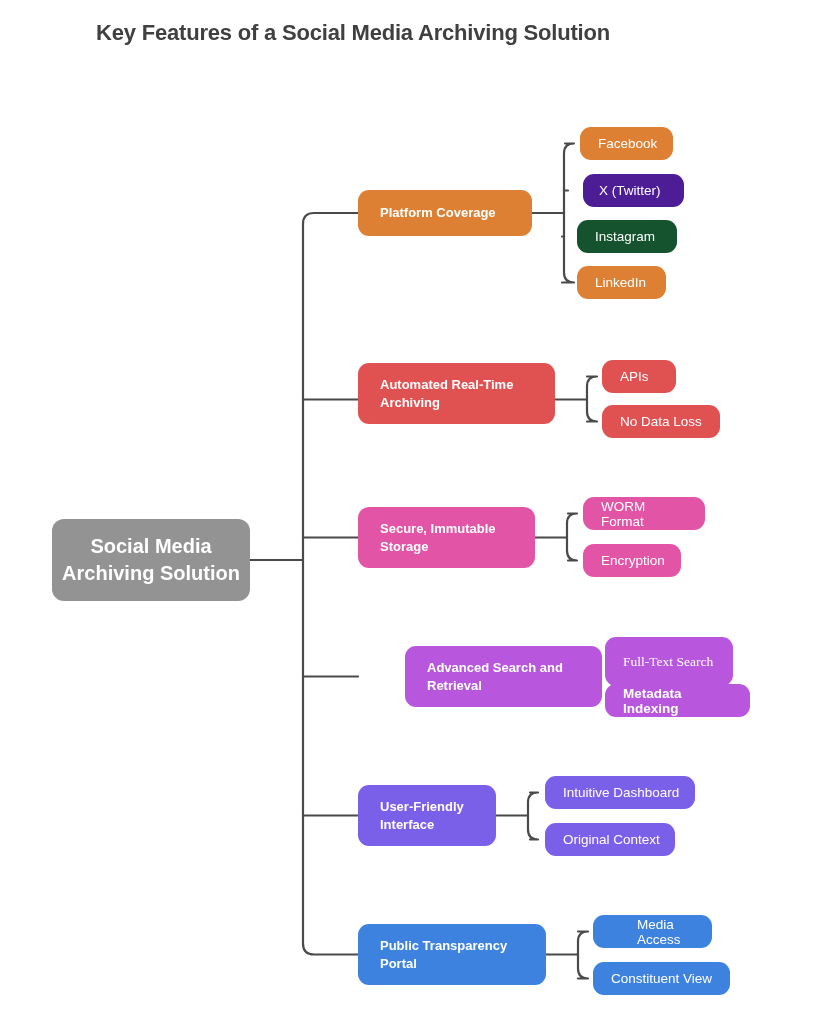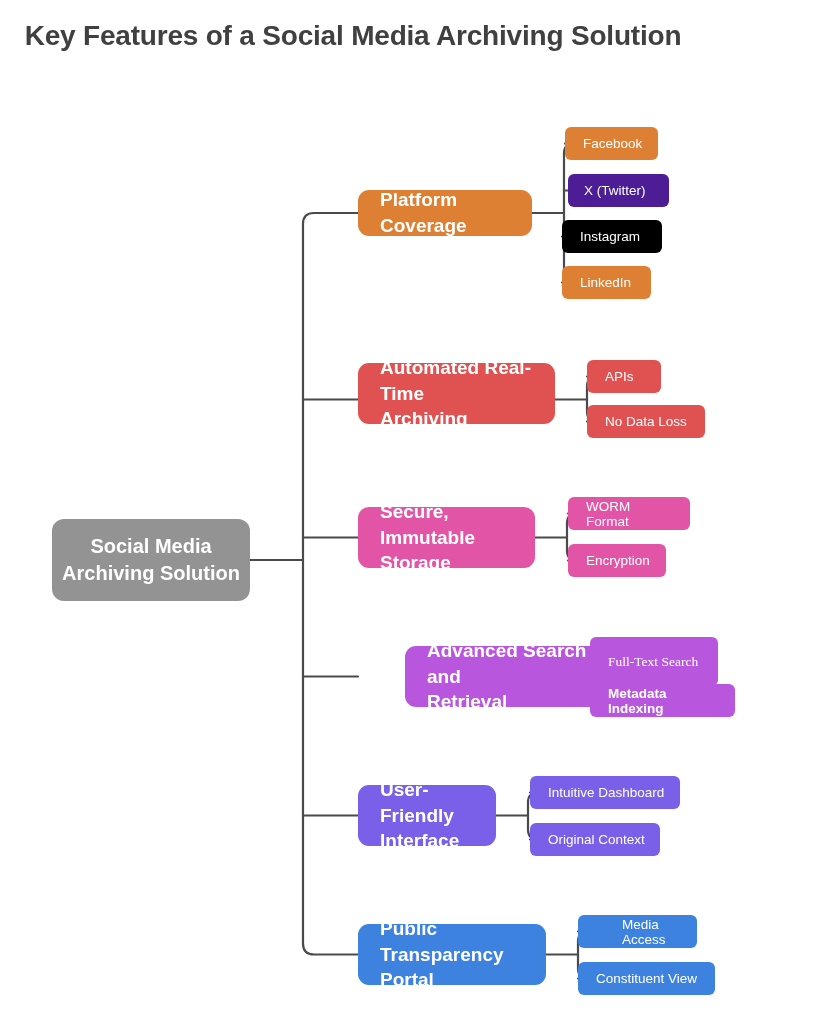--- a/index.html
+++ b/index.html
@@ -19,21 +19,21 @@
     left: 0; top: 0;
     width: 827px;
     height: 1024px;
   }
   #title {
     position: absolute;
     left: 0;
     top: 20px;
     width: 706px;
     text-align: center;
-    font-size: 28px;
+    font-size: 22px;
     font-weight: bold;
     color: #404040;
     letter-spacing: -0.2px;
   }
   svg#links {
     position: absolute;
     left: 0; top: 0;
     width: 827px;
     height: 1024px;
     pointer-events: none;
@@ -50,32 +50,33 @@
     justify-content: center;
     text-align: center;
     font-weight: bold;
     font-size: 20px;
     line-height: 1.35;
     background: #939393;
     border-radius: 12px;
   }
   .node-branch {
     font-weight: bold;
-    font-size: 19px;
+    font-size: 13px;
     line-height: 1.35;
     padding-left: 22px;
     padding-right: 12px;
     border-radius: 11px;
   }
   .node-leaf {
     font-weight: normal;
     font-size: 13.5px;
     padding-left: 18px;
     padding-right: 14px;
-    border-radius: 6px;
+    border-radius: 11px;
+    margin-left: 15px;
   }
 </style>
 </head>
 <body>
 
 <div id="canvas">
 
   <div id="title">Key Features of a Social Media Archiving Solution</div>
 
   <svg id="links" viewBox="0 0 827 1024">
@@ -107,21 +108,21 @@
       </div>
       <div class="node node-branch" style="left: 358px; top: 190px; width: 174px; height: 46px; background: rgb(221, 128, 52);">
         <span>Platform Coverage</span>
       </div>
       <div class="node node-leaf" style="left: 565px; top: 127px; width: 93px; height: 33px; background: rgb(221, 128, 52);">
         <span>Facebook</span>
       </div>
       <div class="node node-leaf" style="left: 568px; top: 174px; width: 101px; height: 33px; background: #4c1d95; padding-left: 16px;">
         <span>X (Twitter)</span>
       </div>
-      <div class="node node-leaf" style="left: 562px; top: 220px; width: 100px; height: 33px; background: #000000;">
+      <div class="node node-leaf" style="left: 562px; top: 220px; width: 100px; height: 33px; background: #14532d;">
         <span>Instagram</span>
       </div>
       <div class="node node-leaf" style="left: 562px; top: 266px; width: 89px; height: 33px; background: rgb(221, 128, 52);">
         <span>LinkedIn</span>
       </div>
       <div class="node node-branch" style="left: 358px; top: 363px; width: 197px; height: 61px; background: rgb(224, 82, 82);">
         <span>Automated Real-Time<br>Archiving</span>
       </div>
       <div class="node node-leaf" style="left: 587px; top: 360px; width: 74px; height: 33px; background: rgb(224, 82, 82);">
         <span>APIs</span>

